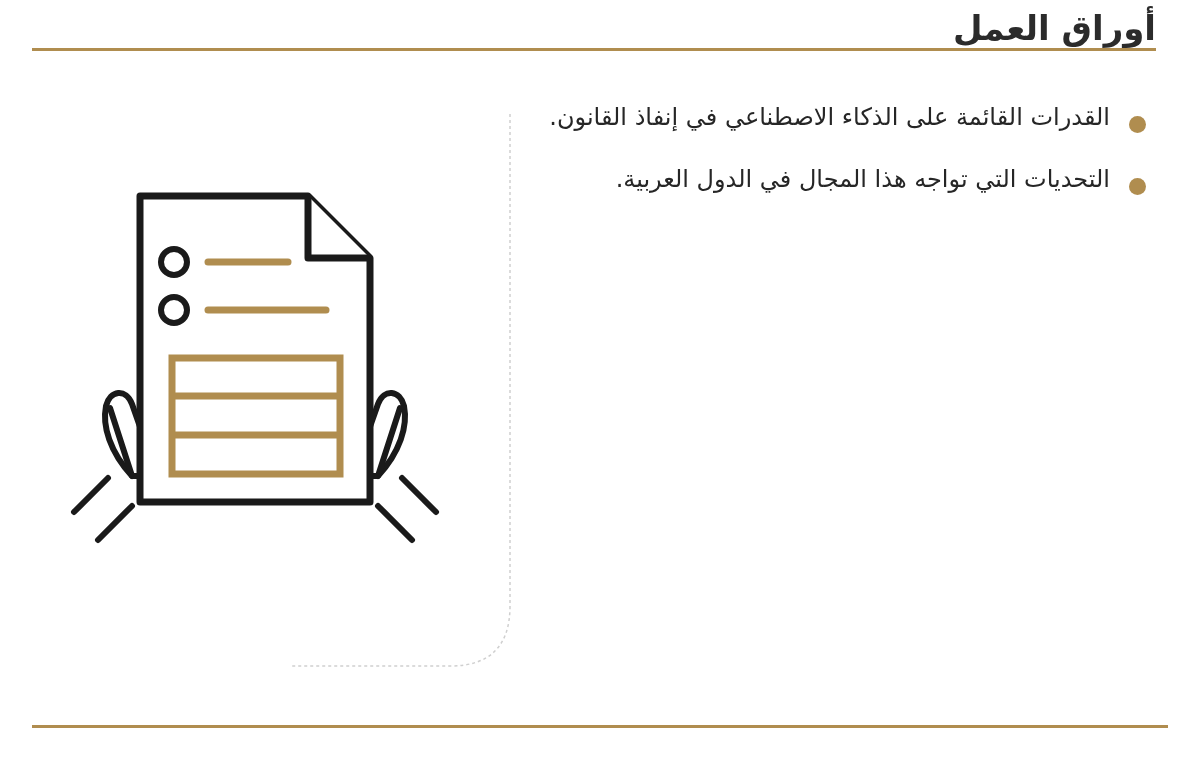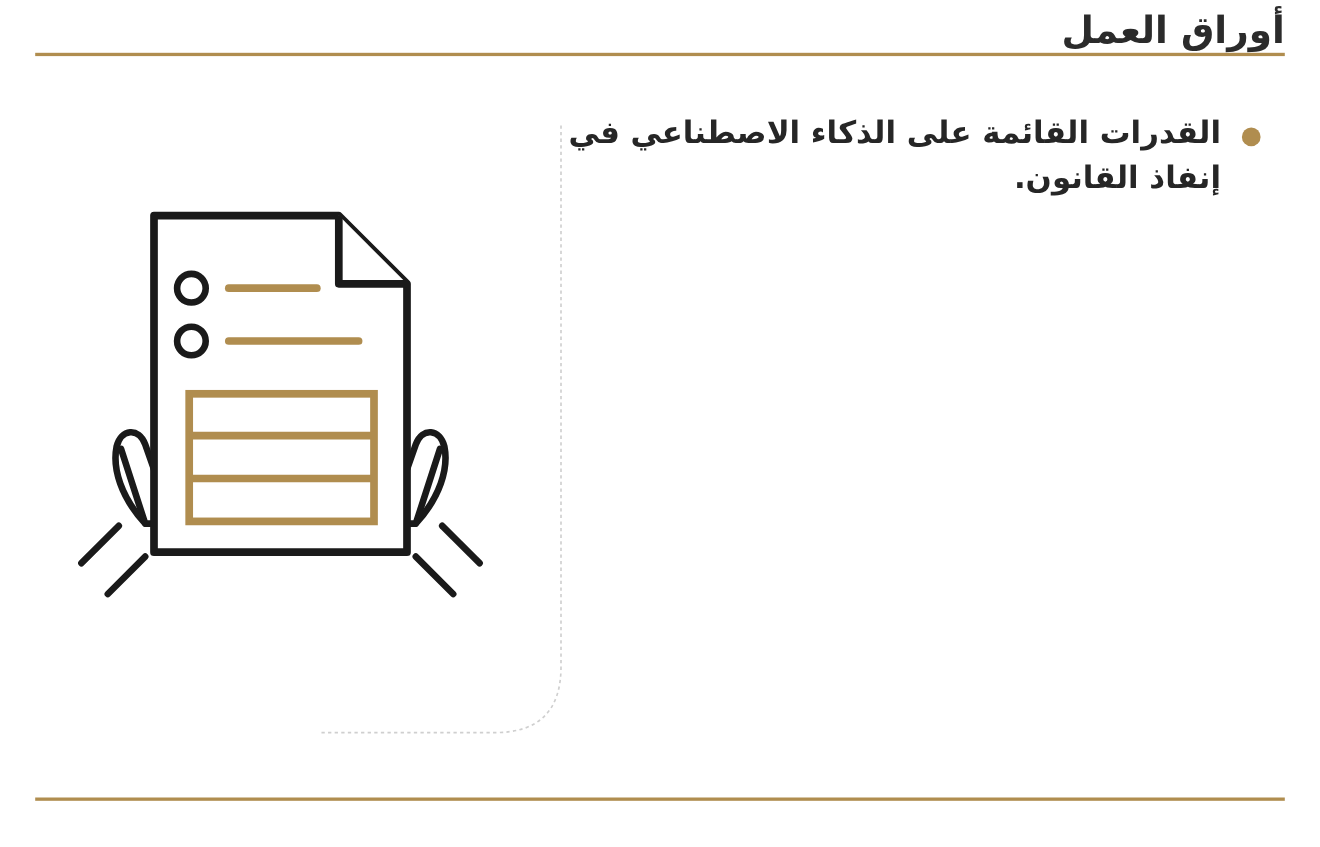--- a/index.html
+++ b/index.html
@@ -12,21 +12,21 @@
     background: #ffffff;
     font-family: "DejaVu Sans", "Liberation Sans", sans-serif;
     overflow: hidden;
     position: relative;
   }
 
   
   .slide-header {
     position: absolute;
     top: 0;
-    right: 0;
+    right: 12px;
     left: 0;
     height: 80px;
   }
   .header-title {
     position: absolute;
     top: 10px;
     right: 32px;
     font-size: 34px;
     font-weight: bold;
     color: #2b2b2b;
@@ -85,25 +85,25 @@
   }
   .bullet-dot {
     width: 17px;
     height: 17px;
     border-radius: 50%;
     background: #b08d4f;
     display: block;
   }
   .bullet-text {
     flex: 1 1 auto;
-    font-size: 28px;
+    font-size: 24px;
     line-height: 1.48;
     color: #262626;
     text-align: right;
-    font-weight: 700;
+    font-weight: 400;
     padding-right: 4px;
   }
 
   
   .connector {
     position: absolute;
     top: 20px;
     right: 668px;
     width: 300px;
     height: 600px;
@@ -135,20 +135,26 @@
 
   <div class="bullet-list">
 
     <div class="bullet-row">
       <div class="bullet-dot-cell">
         <span class="bullet-dot"></span>
       </div>
       <div class="bullet-text">القدرات القائمة على الذكاء الاصطناعي في إنفاذ القانون.</div>
     </div>
 
+    <div class="bullet-row">
+      <div class="bullet-dot-cell">
+        <span class="bullet-dot"></span>
+      </div>
+      <div class="bullet-text">التحديات التي تواجه هذا المجال في الدول العربية.</div>
+    </div>
 
 
 
 
   </div>
 
   <svg class="illustration" viewBox="0 0 430 420" fill="none">
 
     <g stroke="#1a1a1a" stroke-width="6" stroke-linecap="round" stroke-linejoin="round" fill="none">
       <path d="M92 300 C 70 276, 62 250, 66 230 C 70 214, 86 212, 92 228 L 104 262"></path>

